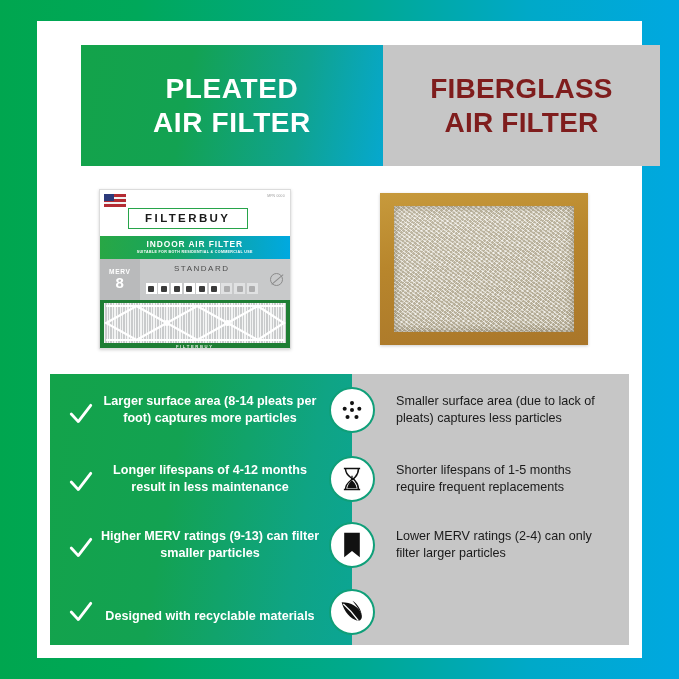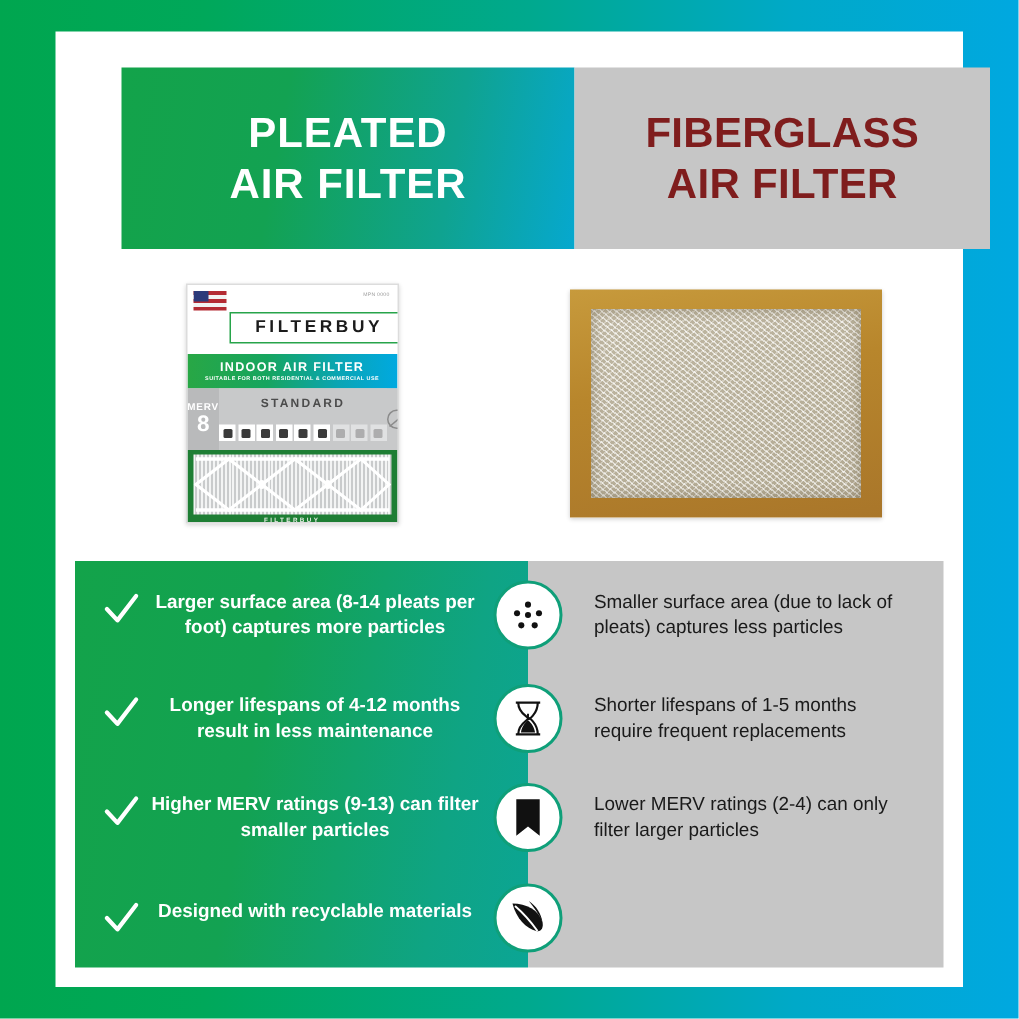--- a/index.html
+++ b/index.html
@@ -35,21 +35,21 @@
   }
   .hdr-right .hdr-title { letter-spacing: 0.2px; }
 
   
   .products { position: absolute; left: 13px; top: 145px; width: 579px; height: 205px; display: flex; background: #ffffff; }
   .prod-cell { width: 50%; display: flex; align-items: center; justify-content: center; }
 
   
   .pleated {
     position: relative;
-    width: 142px; height: 160px;
+    width: 192px; height: 160px;
     background: #ffffff;
     border: 1px solid #dcdcdc;
     box-shadow: 0 1px 3px rgba(0,0,0,.18);
     overflow: hidden;
   }
   .pf-flag {
     position: absolute; left: 4px; top: 4px; width: 22px; height: 13px;
     background: linear-gradient(#b42b33 0 20%, #f2f2f2 20% 40%, #b42b33 40% 60%, #f2f2f2 60% 80%, #b42b33 80% 100%);
     overflow: hidden;
   }
@@ -76,21 +76,21 @@
     background: #b9babb; display: flex; align-items: stretch;
   }
   .pf-merv {
     width: 40px; display: flex; flex-direction: column; align-items: center; justify-content: center;
     color: #ffffff; background: #b9babb;
   }
   .pf-merv .m1 { font-size: 6.6px; font-weight: 700; letter-spacing: .6px; }
   .pf-merv .m2 { font-size: 15px; font-weight: 700; line-height: 1; }
   .pf-mid { flex: 1; display: flex; flex-direction: column; background: #c8c9ca; }
   .pf-std { height: 19px; display: flex; align-items: center; justify-content: center; background: #c8c9ca; }
-  .pf-std span { font-size: 8px; font-weight: 700; letter-spacing: 1.5px; color: #4c4c4c; text-align: center; }
+  .pf-std span { font-size: 8px; font-weight: 400; letter-spacing: 1.5px; color: #4c4c4c; text-align: center; }
   .pf-icons { flex: 1; display: flex; align-items: center; justify-content: center; gap: 1.6px; background: #c8c9ca; }
   .pf-ico { width: 11px; height: 11px; background: #ffffff; display: flex; align-items: center; justify-content: center; }
   .pf-ico i { display: block; width: 6px; height: 6px; background: #3b3b3b; border-radius: 1px; }
   .pf-ico.dim { opacity: .45; }
   .pf-ico.dim i { background: #8d8d8d; }
   .pf-right {
     width: 26px; display: flex; align-items: center; justify-content: center; background: #c8c9ca;
   }
   .pf-right .nosmoke { width: 13px; height: 13px; border: 1.2px solid #8b8b8b; border-radius: 50%; position: relative; }
   .pf-right .nosmoke::after {
@@ -133,21 +133,21 @@
   .compare { position: absolute; left: 13px; top: 353px; width: 579px; height: 271px; display: flex; }
   .col-left {
     width: 302px; height: 100%;
     background: linear-gradient(100deg, #13a34a 0%, #13a252 40%, #0fa484 80%, #0ba595 100%);
   }
   .col-right { width: 277px; height: 100%; background: #c6c6c6; }
 
   .rows { position: absolute; left: 0; top: 0; width: 100%; height: 100%; }
   .row { display: flex; align-items: center; position: relative; }
   .row-l {
-    width: 302px; display: flex; align-items: flex-start; gap: 6px;
+    width: 302px; display: flex; align-items: flex-end; gap: 6px;
     padding-left: 18px; padding-right: 32px;
   }
   .check { flex: 0 0 auto; width: 26px; height: 26px; }
   .row-l .txt {
     flex: 1; color: #ffffff; font-weight: 700; font-size: 12.6px; line-height: 1.33;
     text-align: center;
   }
   .row-r {
     width: 277px; padding-left: 44px; padding-right: 18px;
     color: #1a1a1a; font-size: 12.6px; line-height: 1.34; text-align: left;

